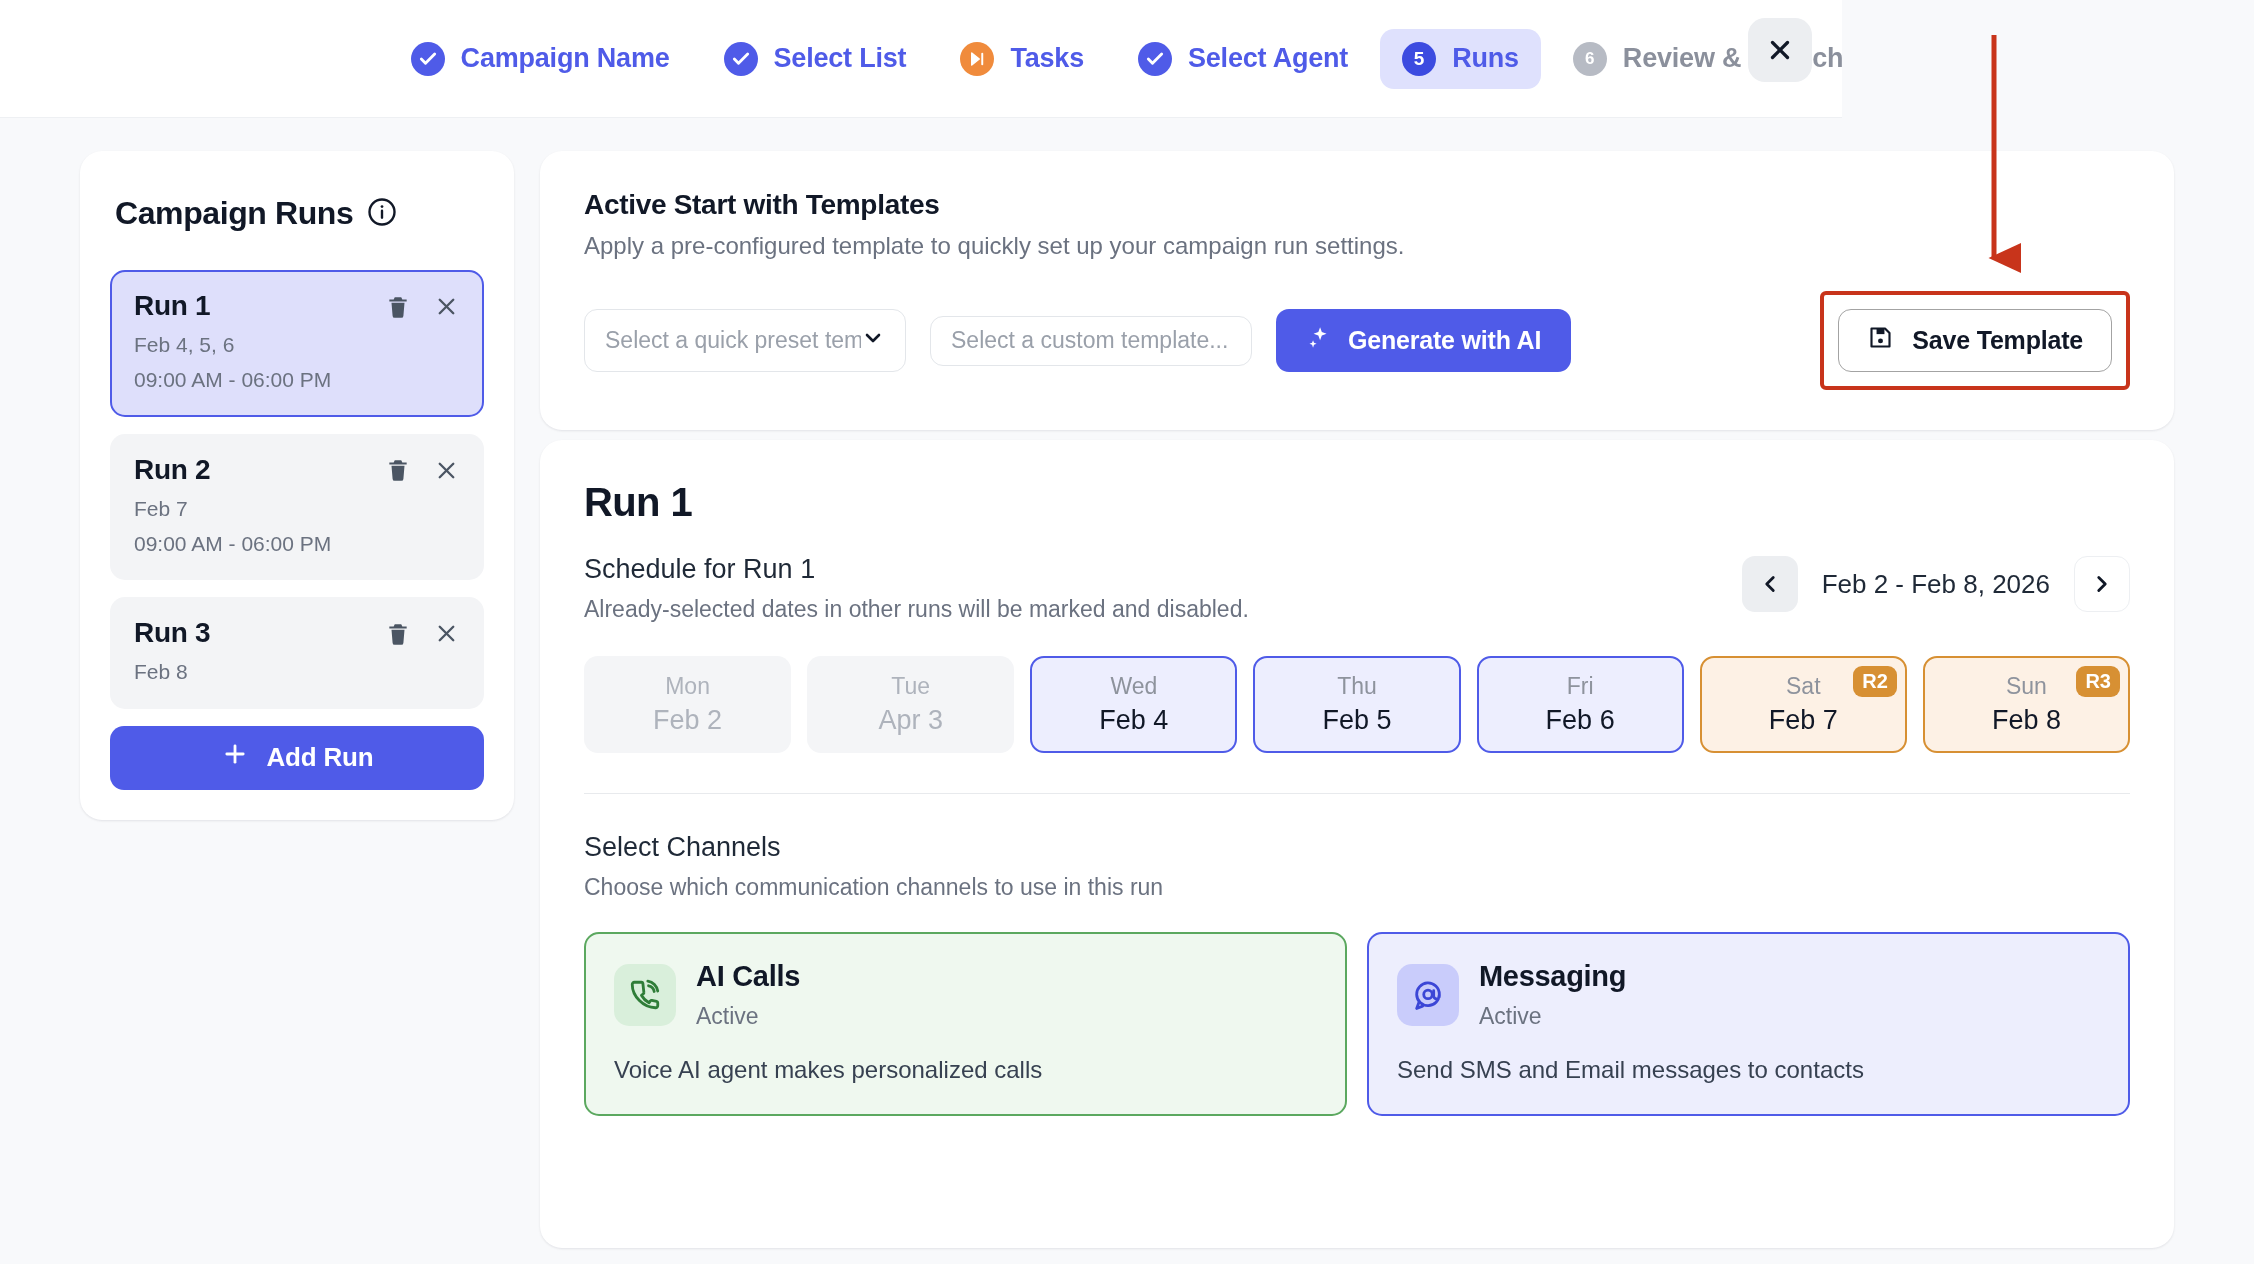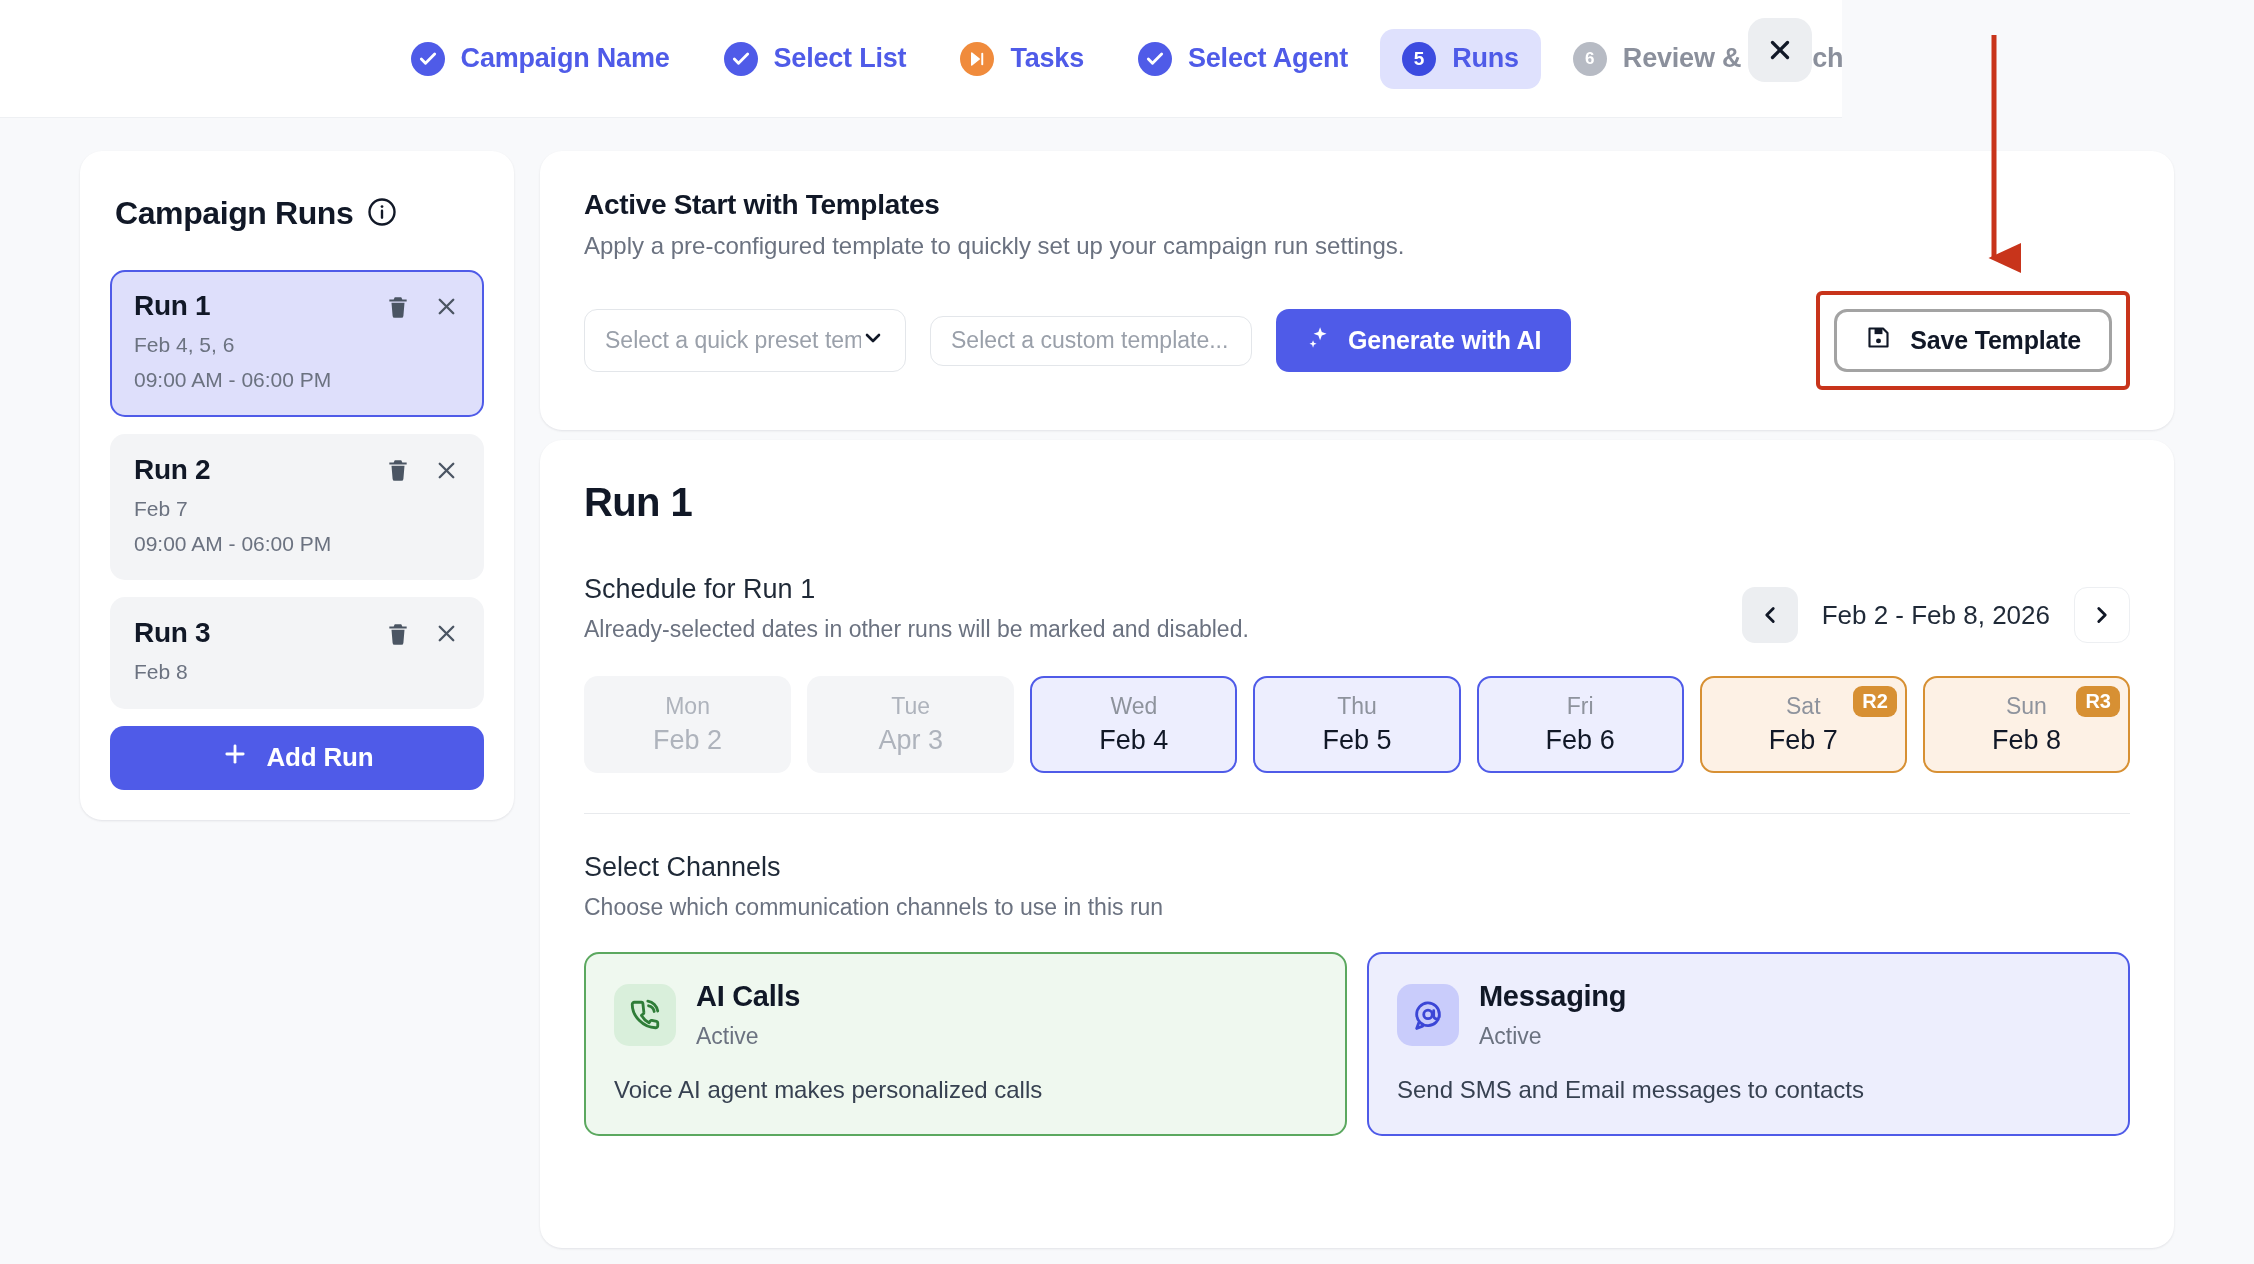--- a/index.html
+++ b/index.html
@@ -87,32 +87,32 @@
   }
   .gen-btn {
     height: 63px; border-radius: 13px; background: #4F5BE8; color: #fff;
     display: flex; align-items: center; gap: 16px; padding: 0 30px;
     font-size: 25px; font-weight: bold; letter-spacing: -0.2px;
   }
   .save-wrap {
     margin-left: auto; border: 4px solid #C8341B; border-radius: 6px; padding: 14px;
   }
   .save-btn {
-    height: 63px; border: 3px solid #a3a3a3; border-radius: 13px; background: #fff;
+    height: 63px; border: 1px solid #a3a3a3; border-radius: 13px; background: #fff;
     display: flex; align-items: center; gap: 18px; padding: 0 28px;
     font-size: 25px; font-weight: bold; color: #111827; letter-spacing: -0.2px;
   }
 
   .run-panel {
     position: absolute; left: 540px; top: 440px; width: 1634px; height: 808px;
     background: #ffffff; border-radius: 22px; padding: 40px 44px;
     box-shadow: 0 1px 3px rgba(16,24,40,.06), 0 1px 2px rgba(16,24,40,.04);
   }
   .panel-h1 { font-size: 40px; font-weight: bold; color: #111827; letter-spacing: -0.6px; }
-  .sched-row { display: flex; align-items: flex-end; margin-top: 49px; }
+  .sched-row { display: flex; align-items: flex-start; margin-top: 29px; }
   .sched-left { flex: 1; }
   .sched-title { font-size: 27px; color: #1F2937; }
   .sched-sub { font-size: 23px; color: #6B7280; margin-top: 11px; }
   .week-nav { display: flex; align-items: center; gap: 10px; padding-top: 2px; }
   .nav-btn {
     width: 56px; height: 56px; border-radius: 13px;
     display: flex; align-items: center; justify-content: center;
   }
   .nav-btn.prev { background: #ECEEF1; }
   .nav-btn.next { background: #ffffff; border: 1px solid #EDEFF2; }

